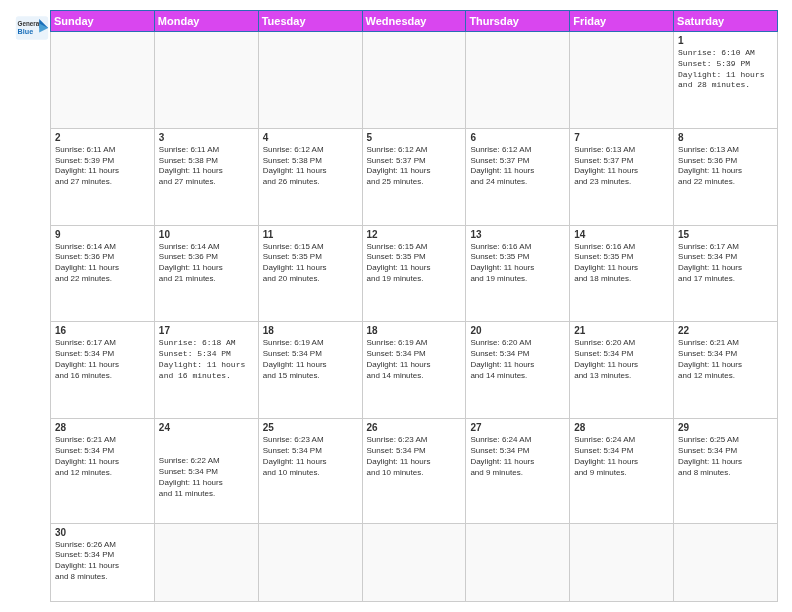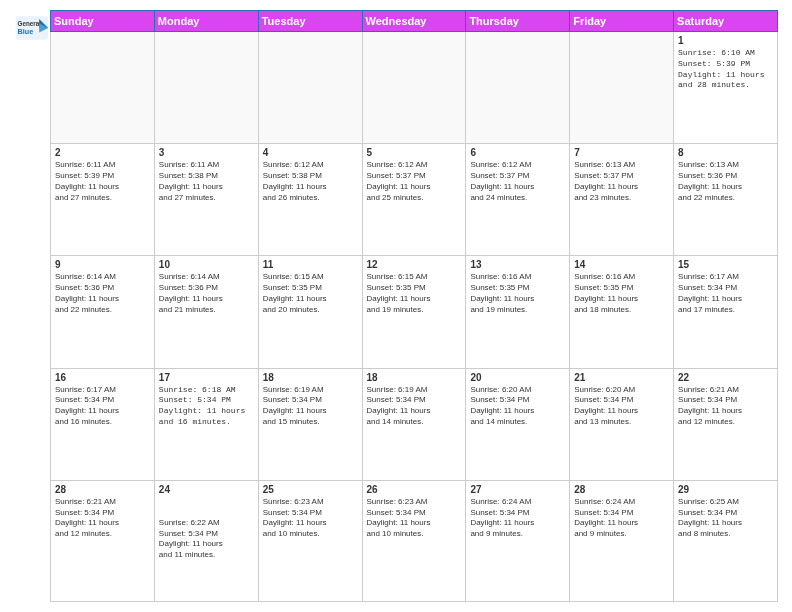--- a/index.html
+++ b/index.html
@@ -332,15 +332,30 @@
 and 9 minutes.</div>
           </td>
           <td>
             <span class="day-num">29</span>
             <div class="cell-text" style="white-space: pre-line;">Sunrise: 6:25 AM
 Sunset: 5:34 PM
 Daylight: 11 hours
 and 8 minutes.</div>
           </td>
         </tr>
+        <tr>
+          <td>
+            <span class="day-num">30</span>
+            <div class="cell-text" style="white-space: pre-line;">Sunrise: 6:26 AM
+Sunset: 5:34 PM
+Daylight: 11 hours
+and 8 minutes.</div>
+          </td>
+          <td class="empty-cell"></td>
+          <td class="empty-cell"></td>
+          <td class="empty-cell"></td>
+          <td class="empty-cell"></td>
+          <td class="empty-cell"></td>
+          <td class="empty-cell"></td>
+        </tr>
       </tbody>
   </table>
 </div>
 
 </body></html>

